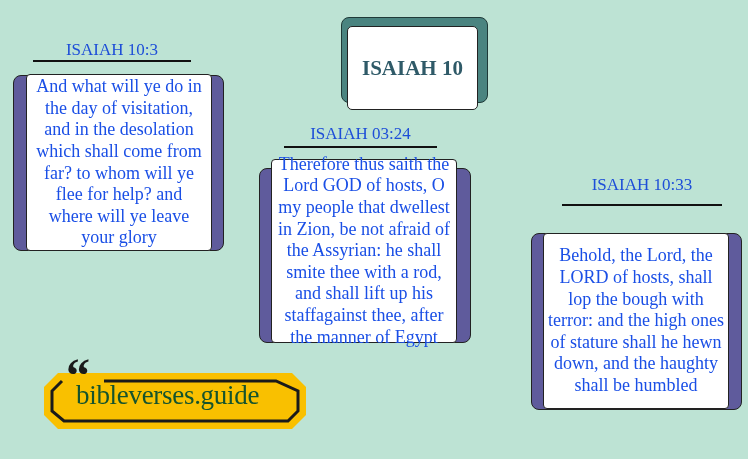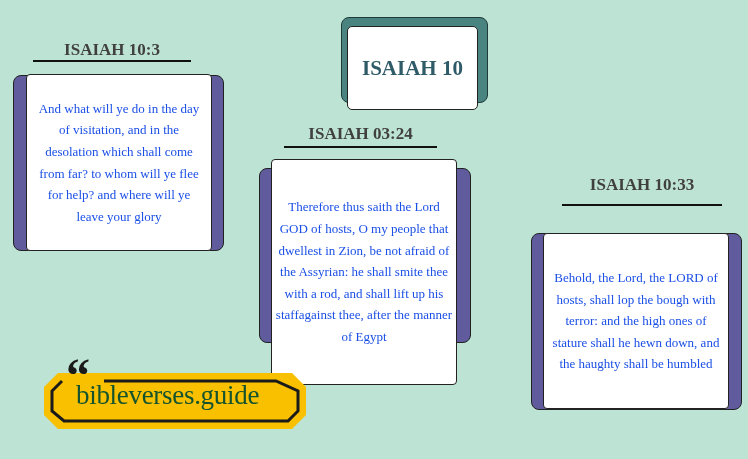--- a/index.html
+++ b/index.html
@@ -1,25 +1,25 @@
 <!DOCTYPE html>
 <html><head>
 <meta charset="utf-8">
 <style>
   html, body { margin:0; padding:0; }
   body { width:748px; height:459px; background:#bde3d4; position:relative; overflow:hidden; font-family:"Liberation Serif", "DejaVu Serif", serif; }
   .abs { position:absolute; }
   .title-back { left:341px; top:17px; width:145px; height:84px; background:#4a8480; border:1px solid #1f3a38; border-radius:8px; }
   .title-card { left:347px; top:26px; width:129px; height:82px; background:#fff; border:1px solid #222; border-radius:5px; display:flex; align-items:center; justify-content:center; }
   .title-card span { font-weight:bold; font-size:21px; color:#2f5a68; }
-  .heading { text-align:center; font-weight:bold; font-size:17px; color:#404040; }
+  .heading { text-align:center; font-weight:normal; font-size:17px; color:#1d4ed8; }
   .rule { height:1.5px; background:#111; }
   .back { background:#5f5b9c; border:1px solid #222; border-radius:8px; }
   .card { background:#fff; border:1px solid #222; border-radius:4px; box-sizing:border-box; display:flex; align-items:center; justify-content:center; text-align:center; }
-  .card p { margin:0; color:#1a4fe6; font-size:13px; line-height:21.6px; }
+  .card p { margin:0; color:#1a4fe6; font-size:18px; line-height:21.6px; }
   .logo { left:44px; top:373px; width:262px; height:56px; }
   .logo-text { left:76px; top:380px; font-size:27px; color:#14532d; font-weight:normal; letter-spacing:-0.3px; }
   .quote { left:66px; top:352px; font-size:48px; font-weight:bold; color:#1a1a1a; line-height:48px; }
 </style>
 </head>
 <body>
 
 <div class="abs title-back"></div>
 <div class="abs title-card">
   <span>ISAIAH 10</span>
@@ -28,21 +28,21 @@
 <div class="abs heading" style="left:33px; top:40px; width:158px;">ISAIAH 10:3</div>
 <div class="abs rule" style="left:33px; top:60px; width:158px;"></div>
 <div class="abs back" style="left:13px; top:75px; width:209px; height:174px;"></div>
 <div class="abs card" style="left:26px; top:74px; width:186px; height:177px; padding:4px 6px;">
   <p>And what will ye do in the day of visitation, and in the desolation which shall come from far? to whom will ye flee for help? and where will ye leave your glory</p>
 </div>
 
 <div class="abs heading" style="left:284px; top:124px; width:153px;">ISAIAH 03:24</div>
 <div class="abs rule" style="left:284px; top:146px; width:153px;"></div>
 <div class="abs back" style="left:259px; top:168px; width:210px; height:173px;"></div>
-<div class="abs card" style="left:271px; top:159px; width:186px; height:226px; padding:2px 2px;align-items:center;">
+<div class="abs card" style="left:271px; top:159px; width:186px; height:184px; padding:2px 2px;align-items:center;">
   <p>Therefore thus saith the Lord GOD of hosts, O my people that dwellest in Zion, be not afraid of the Assyrian: he shall smite thee with a rod, and shall lift up his staffagainst thee, after the manner of Egypt</p>
 </div>
 
 <div class="abs heading" style="left:562px; top:175px; width:160px;">ISAIAH 10:33</div>
 <div class="abs rule" style="left:562px; top:204px; width:160px;"></div>
 <div class="abs back" style="left:531px; top:233px; width:209px; height:175px;"></div>
 <div class="abs card" style="left:543px; top:233px; width:186px; height:176px; padding:8px 4px;">
   <p>Behold, the Lord, the LORD of hosts, shall lop the bough with terror: and the high ones of stature shall he hewn down, and the haughty shall be humbled</p>
 </div>
 

